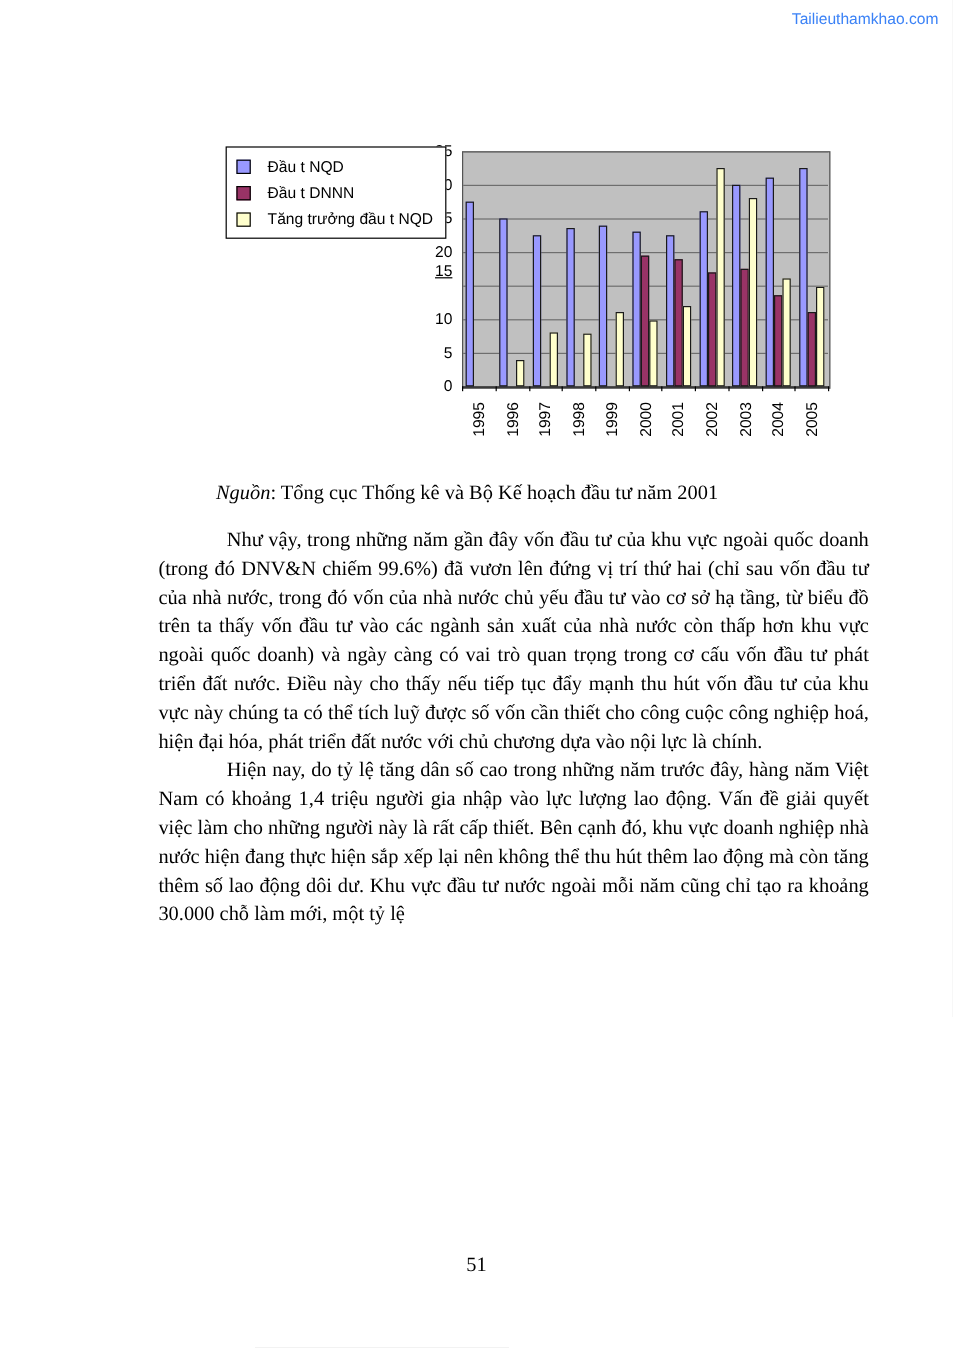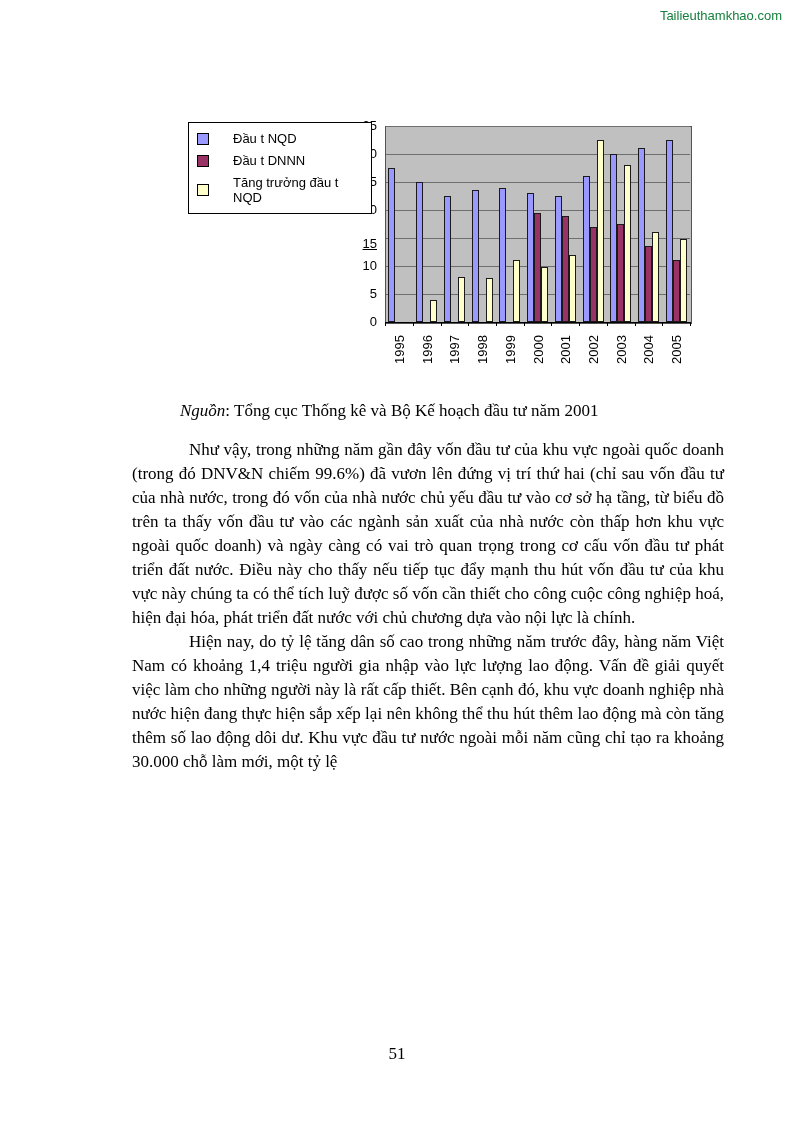--- a/index.html
+++ b/index.html
@@ -5,32 +5,32 @@
   * { margin:0; padding:0; box-sizing:content-box; }
   html,body { background:#e8e8e8; }
   .page {
     position:relative; width:794px; height:1123px; margin:0 auto;
     background:#ffffff; color:#000;
     font-family:"Liberation Serif", serif; overflow:hidden;
   }
   .watermark {
     position:absolute; top:8px; right:12px;
     font-family:"Liberation Sans", sans-serif;
-    font-size:13px; color:#15803d;
+    font-size:13px; color:#3b82f6;
   }
   .content { position:absolute; left:132px; top:0; width:592px; }
 
   
   .figure { position:relative; margin:116px 0 0 53px; width:520px; height:262px; }
   #legend-box {
     position:absolute; left:3px; top:6px; width:168px;
     border:1px solid #000; background:#fff; padding:8px 6px 6px 8px;
     font-family:"Liberation Sans", sans-serif; font-size:13px;
   }
-  .legend-row { display:flex; align-items:center; gap:24px; margin:0 0 7px 0; }
+  .legend-row { display:flex; align-items:center; gap:14px; margin:0 0 7px 0;text-align:center; }
   .legend-row:last-child { margin-bottom:2px; }
   .legend-swatch { display:inline-block; width:10px; height:10px; border:1px solid #000; flex:0 0 auto; }
   #chart-canvas { position:absolute; left:0; top:0; width:520px; height:262px; }
   .plot-bg { position:absolute; background:#C0C0C0; border:1px solid #545454; }
   .grid-line { position:absolute; height:1px; background:#6e6e6e; }
   .bar { position:absolute; border:1px solid #1a1a1a; box-sizing:border-box; }
   .ylab { position:absolute; width:30px; text-align:right; font-family:"Liberation Sans", sans-serif; font-size:13px; line-height:15px; }
   .xlab { position:absolute; text-align:center; font-family:"Liberation Sans", sans-serif; font-size:13px; line-height:15px; transform:rotate(-90deg); }
   .axis-line, .tick { position:absolute; background:#000; }
 
@@ -66,21 +66,21 @@
           <div class="grid-line" style="left: 201px; top: 178px; width: 304px;"></div>
           <div class="grid-line" style="left: 201px; top: 150px; width: 304px;"></div>
           <div class="grid-line" style="left: 201px; top: 122px; width: 304px;"></div>
           <div class="grid-line" style="left: 201px; top: 94px; width: 304px;"></div>
           <div class="grid-line" style="left: 201px; top: 66px; width: 304px;"></div>
           <div class="grid-line" style="left: 201px; top: 38px; width: 304px;"></div>
           <div class="grid-line" style="left: 201px; top: 10px; width: 304px;"></div>
           <div class="ylab" style="left: 162px; top: 198px;">0</div>
           <div class="ylab" style="left: 162px; top: 170px;">5</div>
           <div class="ylab" style="left: 162px; top: 142px; text-align: right;">10</div>
-          <div class="ylab" style="left: 162px; top: 120px; text-decoration: underline;">15</div>
+          <div class="ylab" style="left: 162px; top: 102px; text-decoration: underline;">15</div>
           <div class="ylab" style="left: 162px; top: 86px;">20</div>
           <div class="ylab" style="left: 162px; top: 58px;">25</div>
           <div class="ylab" style="left: 162px; top: 30px;">30</div>
           <div class="ylab" style="left: 162px; top: 2px;">35</div>
           <div class="bar" style="left: 203.4px; top: 52px; width: 7px; height: 154px; background: rgb(153, 153, 255);"></div>
           <div class="bar" style="left: 231.1px; top: 66px; width: 7px; height: 140px; background: rgb(153, 153, 255);"></div>
           <div class="bar" style="left: 258.8px; top: 80px; width: 7px; height: 126px; background: rgb(153, 153, 255);"></div>
           <div class="bar" style="left: 286.5px; top: 74.4px; width: 7px; height: 131.6px; background: rgb(153, 153, 255);"></div>
           <div class="bar" style="left: 314.3px; top: 71.6px; width: 7px; height: 134.4px; background: rgb(153, 153, 255);"></div>
           <div class="bar" style="left: 342px; top: 77.2px; width: 7px; height: 128.8px; background: rgb(153, 153, 255);"></div>

